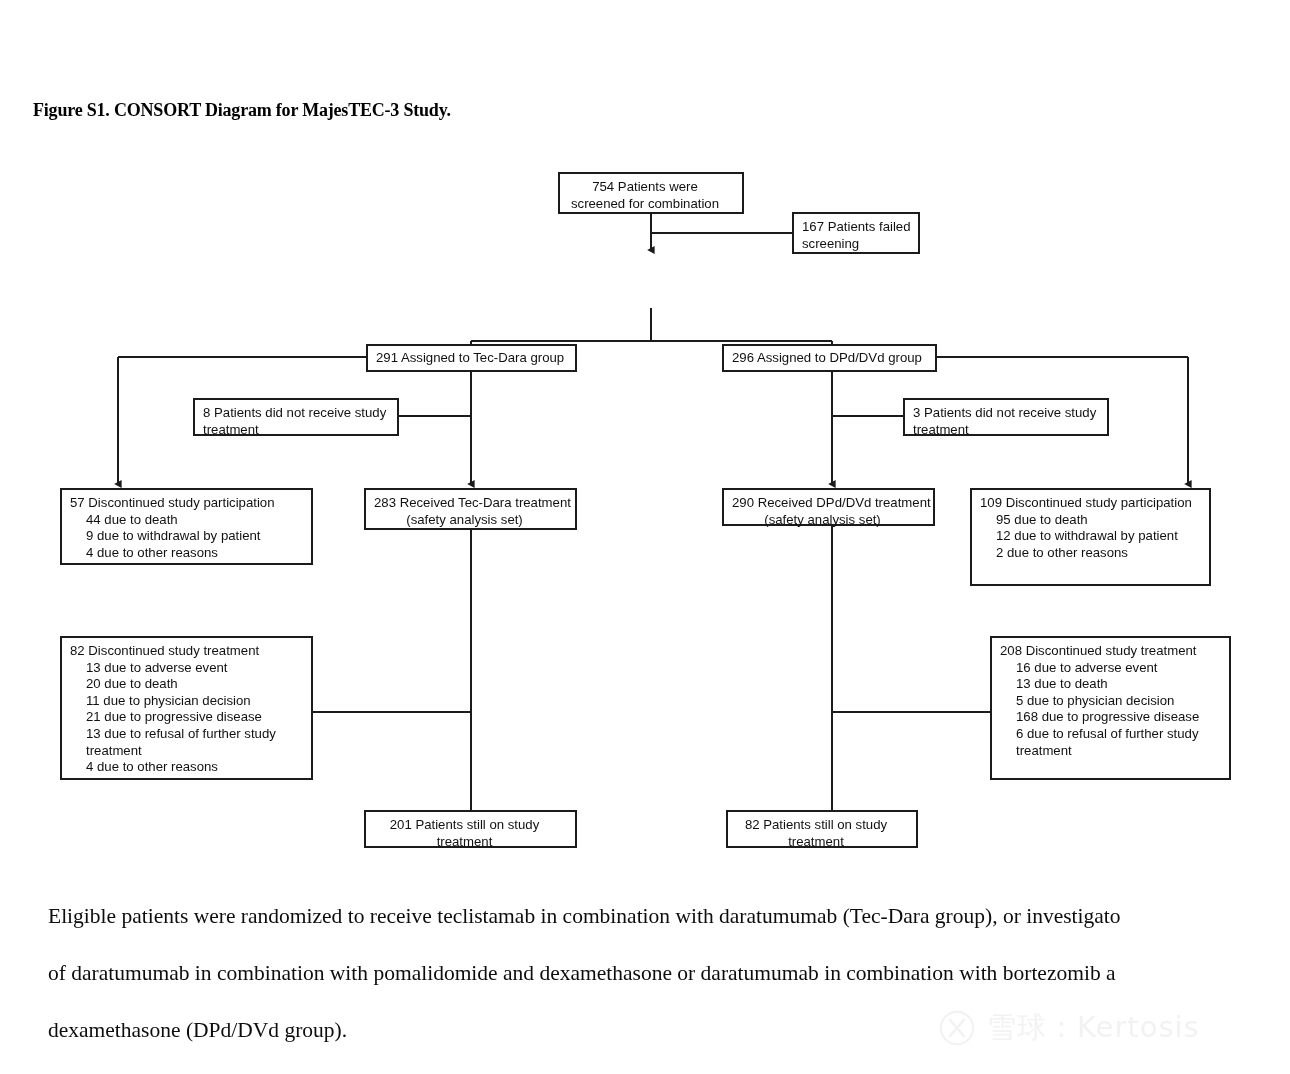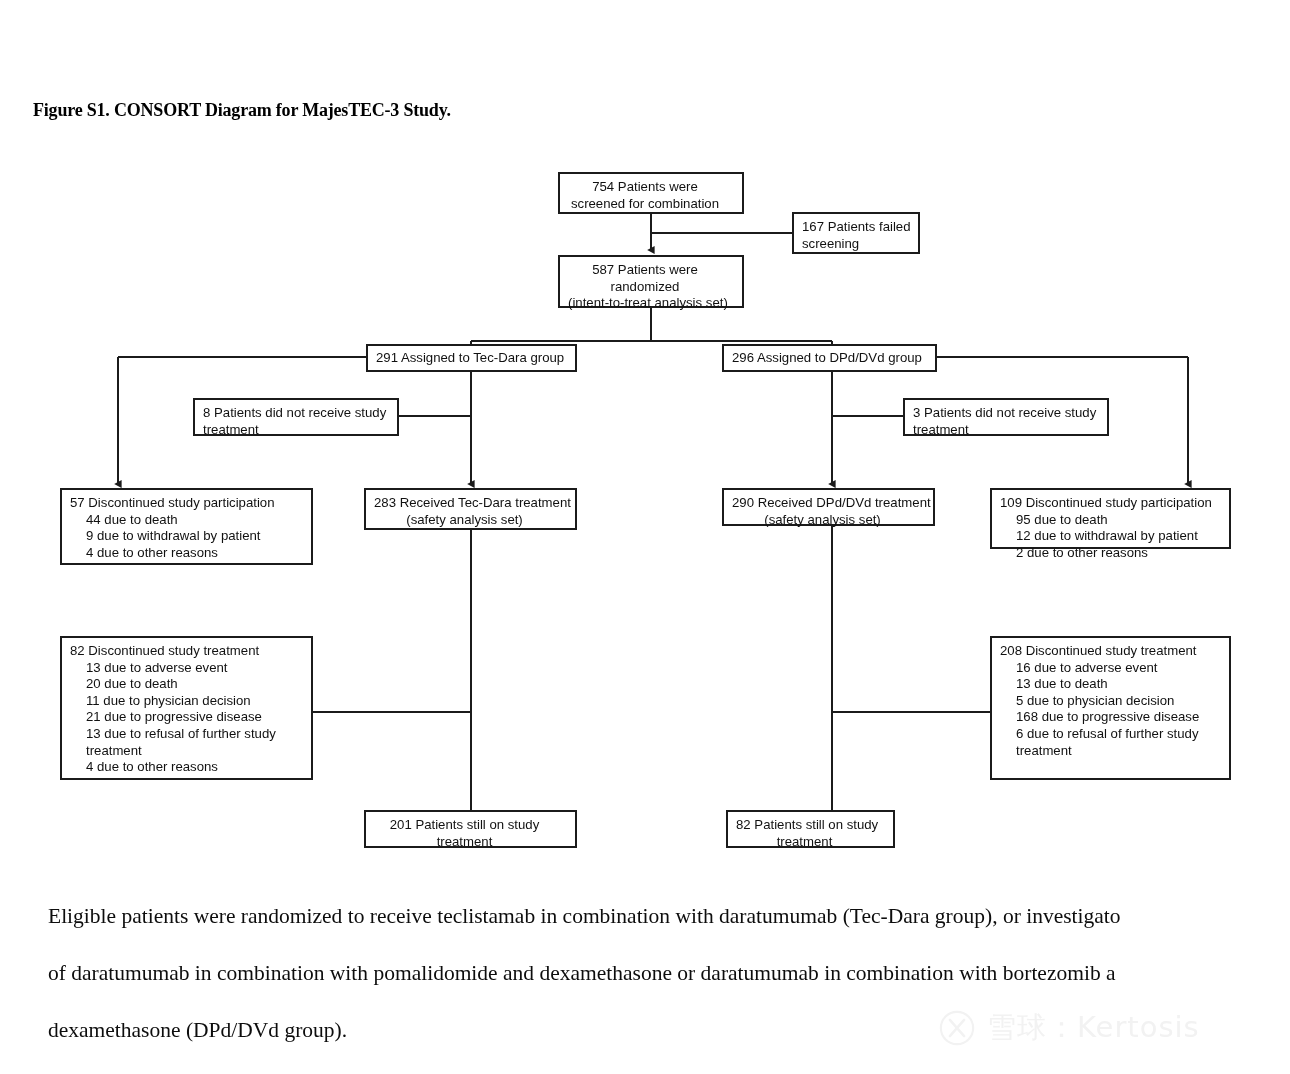--- a/index.html
+++ b/index.html
@@ -157,25 +157,20 @@
   <div class="node center" style="left:558px; top:172px; width:186px; height:42px;">
     <span class="main">754 Patients were</span>
     <span class="main">screened for combination</span>
   </div>
 
   <div class="node left" style="left:792px; top:212px; width:128px; height:42px;">
     <span class="main">167 Patients failed</span>
     <span class="main">screening</span>
   </div>
 
-  <div class="node center" style="left:558px; top:255px; width:186px; height:53px;">
-    <span class="main">587 Patients were</span>
-    <span class="main">randomized</span>
-    <span class="main">(intent-to-treat analysis set)</span>
-  </div>
 
   <div class="node center" style="left:366px; top:344px; width:211px; height:28px; padding-top:4px;">
     <span class="main">291 Assigned to Tec-Dara group</span>
   </div>
 
   <div class="node center" style="left:722px; top:344px; width:215px; height:28px; padding-top:4px;">
     <span class="main">296 Assigned to DPd/DVd group</span>
   </div>
 
   <div class="node left" style="left:193px; top:398px; width:206px; height:38px;">
@@ -198,21 +193,21 @@
   <div class="node center" style="left:364px; top:488px; width:213px; height:42px;">
     <span class="main">283 Received Tec-Dara treatment</span>
     <span class="main">(safety analysis set)</span>
   </div>
 
   <div class="node center" style="left:722px; top:488px; width:213px; height:38px;">
     <span class="main">290 Received DPd/DVd treatment</span>
     <span class="main">(safety analysis set)</span>
   </div>
 
-  <div class="node left" style="left:990px; top:488px; width:241px; height:61px;">
+  <div class="node left" style="left:970px; top:488px; width:241px; height:98px;">
     <span class="main">109 Discontinued study participation</span>
     <span class="sub">95 due to death</span>
     <span class="sub">12 due to withdrawal by patient</span>
     <span class="sub">2 due to other reasons</span>
   </div>
 
   <div class="node left" style="left:60px; top:636px; width:253px; height:144px;">
     <span class="main">82 Discontinued study treatment</span>
     <span class="sub">13 due to adverse event</span>
     <span class="sub">20 due to death</span>
@@ -231,21 +226,21 @@
     <span class="sub">168 due to progressive disease</span>
     <span class="sub">6 due to refusal of further study</span>
     <span class="wrapline">treatment</span>
   </div>
 
   <div class="node center" style="left:364px; top:810px; width:213px; height:38px;">
     <span class="main">201 Patients still on study</span>
     <span class="main">treatment</span>
   </div>
 
-  <div class="node center" style="left:726px; top:810px; width:169px; height:38px;">
+  <div class="node center" style="left:726px; top:810px; width:192px; height:38px;">
     <span class="main">82 Patients still on study</span>
     <span class="main">treatment</span>
   </div>
 
 </div>
 
 <div id="caption">
   <span class="cap-line">Eligible patients were randomized to receive teclistamab in combination with daratumumab (Tec-Dara group), or investigato</span>
   <span class="cap-line">of daratumumab in combination with pomalidomide and dexamethasone or daratumumab in combination with bortezomib a</span>
   <span class="cap-line">dexamethasone (DPd/DVd group).</span>

